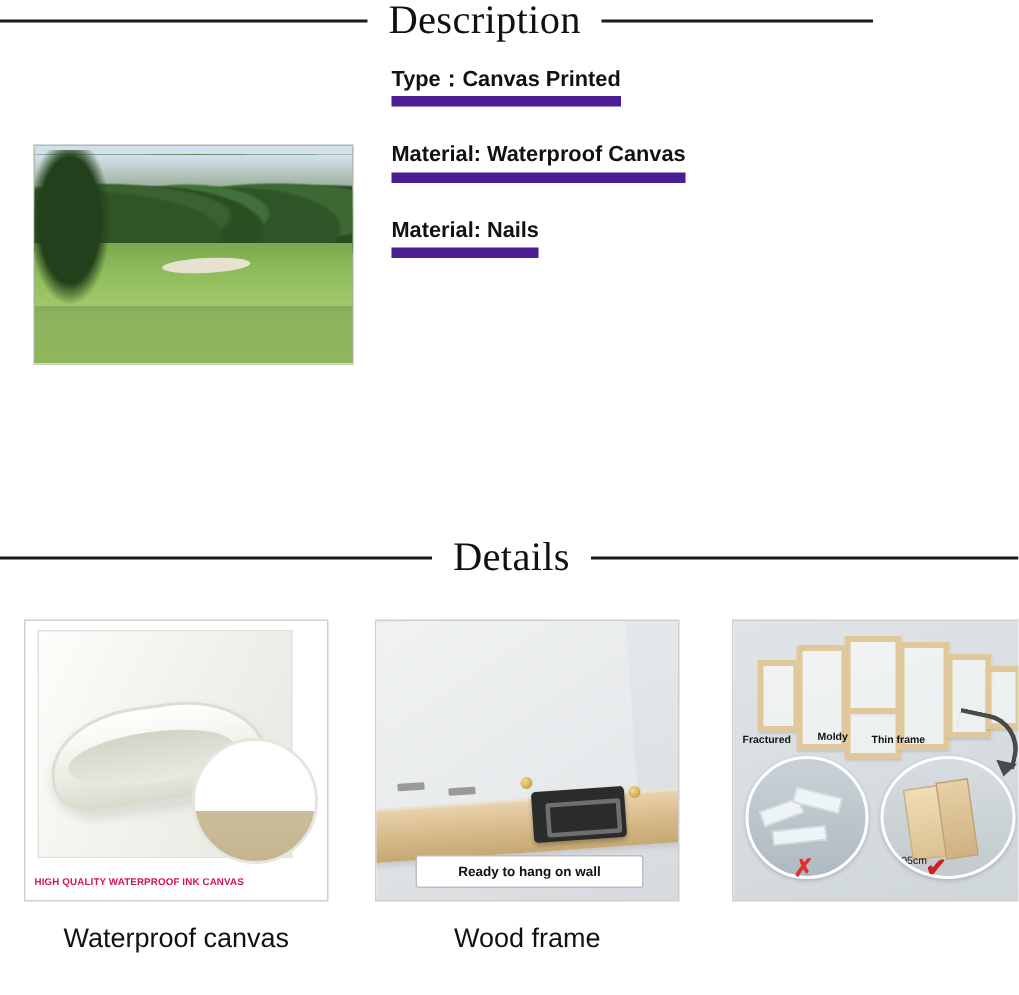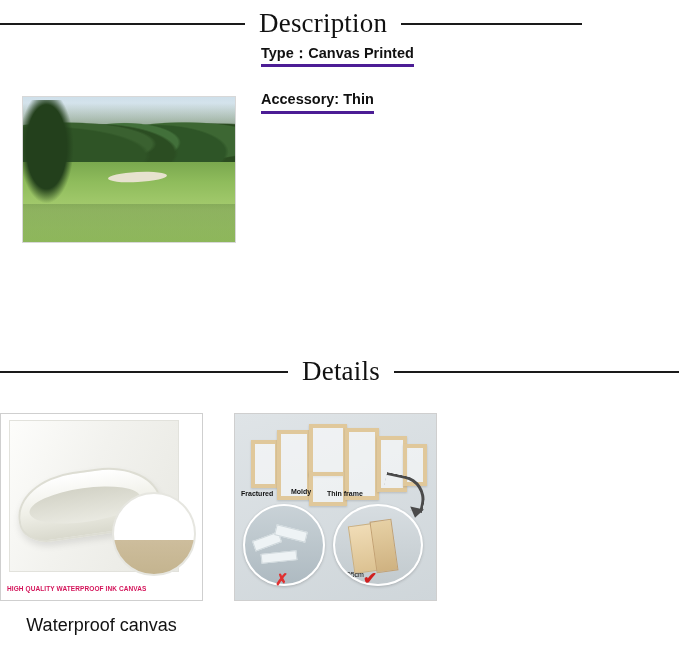--- a/index.html
+++ b/index.html
@@ -35,21 +35,21 @@
     padding: 0 14px;
     font-family: "Liberation Serif", serif;
     font-weight: 400;
     color: #111111;
     letter-spacing: 0.2px;
   }
 
   #desc-head {
     position: absolute;
     left: 0;
-    top: 10px;
+    top: 0;
     width: 582px;
   }
   
   #desc-head .rule-left { flex: 0 0 245px; }
   #desc-head .rule-right { flex: 1 1 auto; }
 
   #details-head {
     position: absolute;
     left: 0;
     top: 358px;
@@ -113,40 +113,40 @@
   }
   .spec-line {
     font-size: 14.5px;
     line-height: 1.2;
     margin-bottom: 24px;
     white-space: nowrap;
     font-weight: 600;
     color: #111111;
   }
   .spec-line .u {
-    border-bottom: 3px solid #4c1d95;
+    border-bottom: 7px solid #4c1d95;
     padding-bottom: 2px;
     display: inline-block;
   }
 
   
   .cards {
     position: absolute;
     left: 0;
     top: 413px;
     width: 679px;
     display: flex;
     gap: 0;
   }
   .card {
     width: 203px;
     margin-left: 0;
     position: relative;
   }
-  .card:nth-child(1) { margin-left: 0px; }
+  .card:nth-child(1) { margin-left: 16px; }
   .card:nth-child(2) { margin-left: 31px; }
   .card:nth-child(3) { margin-left: 35px; }
 
   .card-img {
     width: 203px;
     height: 188px;
     border: 1px solid #cfcfcf;
     box-sizing: border-box;
     position: relative;
     overflow: hidden;
@@ -331,21 +331,22 @@
   <div class="sky"></div>
   <div class="treeline"></div>
   <div class="fairway"></div>
   <div class="bunker"></div>
   <div class="shadow-band"></div>
   <div class="left-tree"></div>
 </div>
 
 <div class="spec-list">
   <div class="spec-line"><span class="u">Type：Canvas Printed</span></div>
-  <div class="spec-line"><span class="u">Accessory:   Thin</span></div>
+  <div class="spec-line"><span class="u">Material:   Waterproof Canvas</span></div>
+  <div class="spec-line"><span class="u">Material:   Nails</span></div>
 </div>
 
 <div class="section-head" id="details-head">
   <div class="rule rule-left"></div>
   <div class="title">Details</div>
   <div class="rule rule-right"></div>
 </div>
 
 <div class="cards">
 
@@ -354,20 +355,35 @@
       <div class="bg"></div>
       <div class="sheet"></div>
       <div class="curl"></div>
       <div class="curl2"></div>
       <div class="zoom-circle"></div>
       <div class="cap">HIGH QUALITY WATERPROOF INK CANVAS</div>
     </div>
     <div class="card-label">Waterproof canvas</div>
   </div>
 
+  <div class="card">
+    <div class="card-img c2">
+      <div class="bg"></div>
+      <div class="canvas-face"></div>
+      <div class="wood-edge"></div>
+      <div class="wood"></div>
+      <div class="staple s1"></div>
+      <div class="staple s2"></div>
+      <div class="screw a"></div>
+      <div class="screw b"></div>
+      <div class="hanger"></div>
+      <div class="ribbon">Ready to hang on wall</div>
+    </div>
+    <div class="card-label">Wood frame</div>
+  </div>
 
   <div class="card">
     <div class="card-img c3">
       <div class="bg"></div>
       <div class="frames">
         <div class="fr f1"></div>
         <div class="fr f2"></div>
         <div class="fr f3"></div>
         <div class="fr f4"></div>
         <div class="fr f5"></div>

